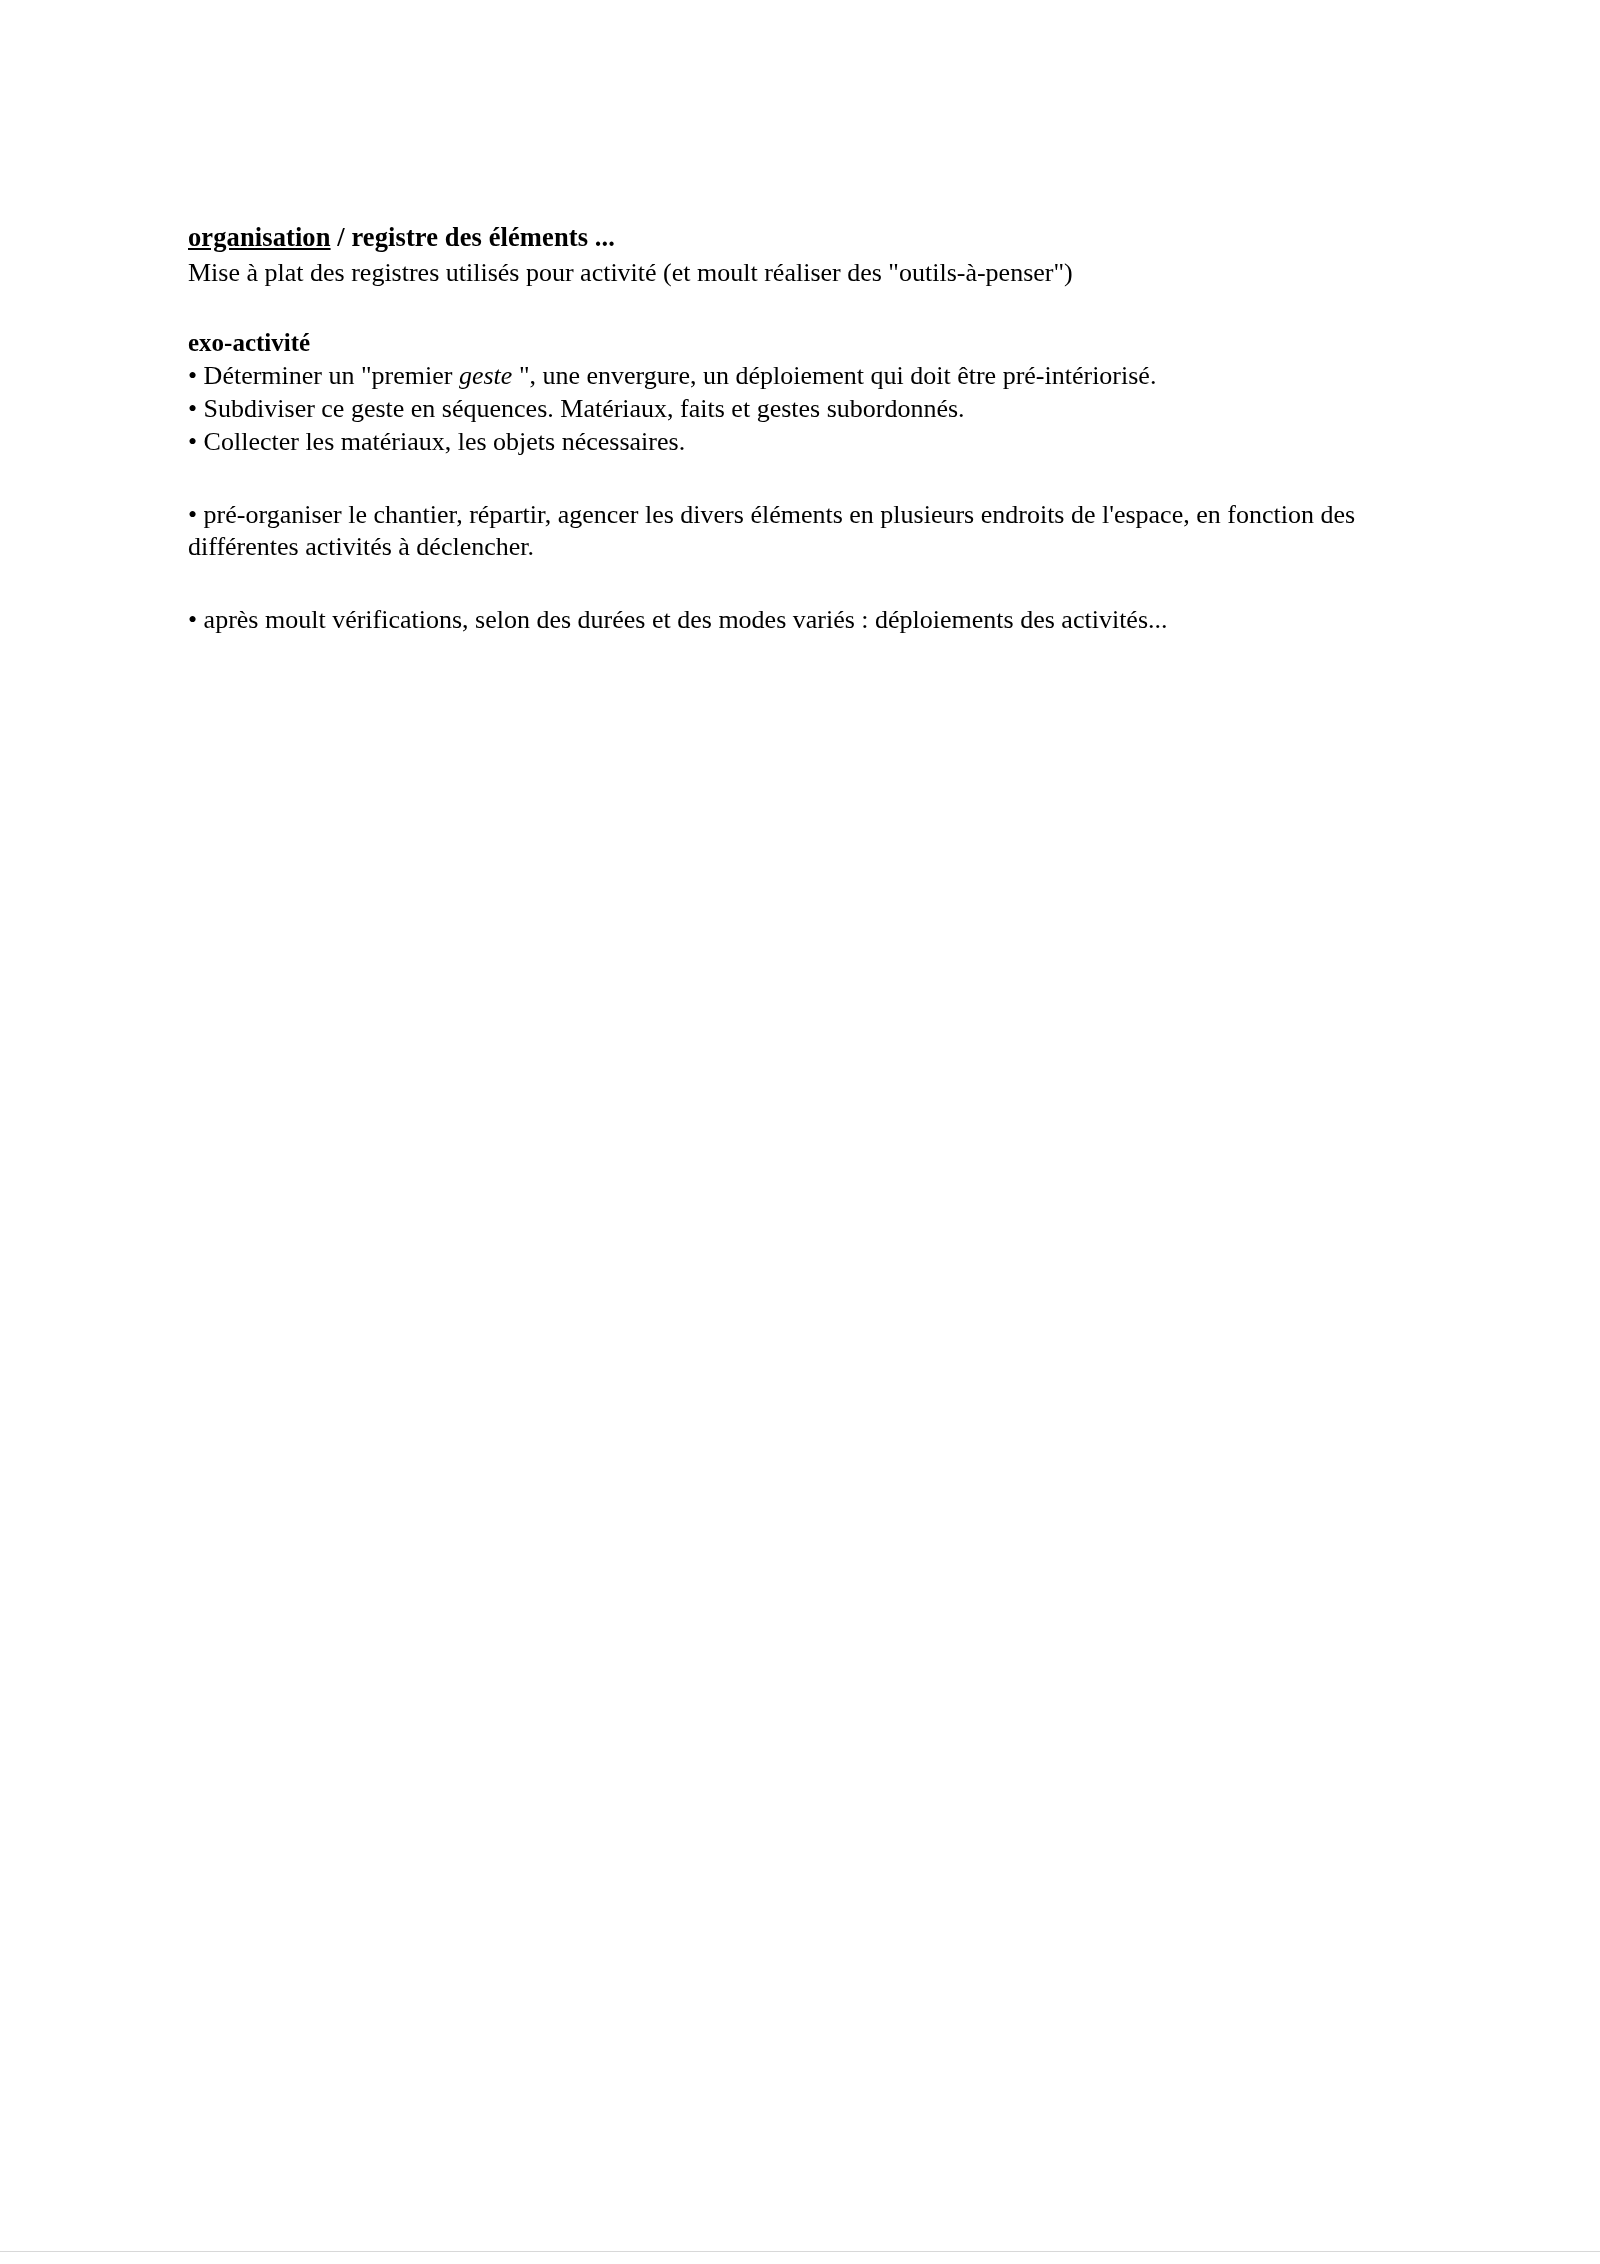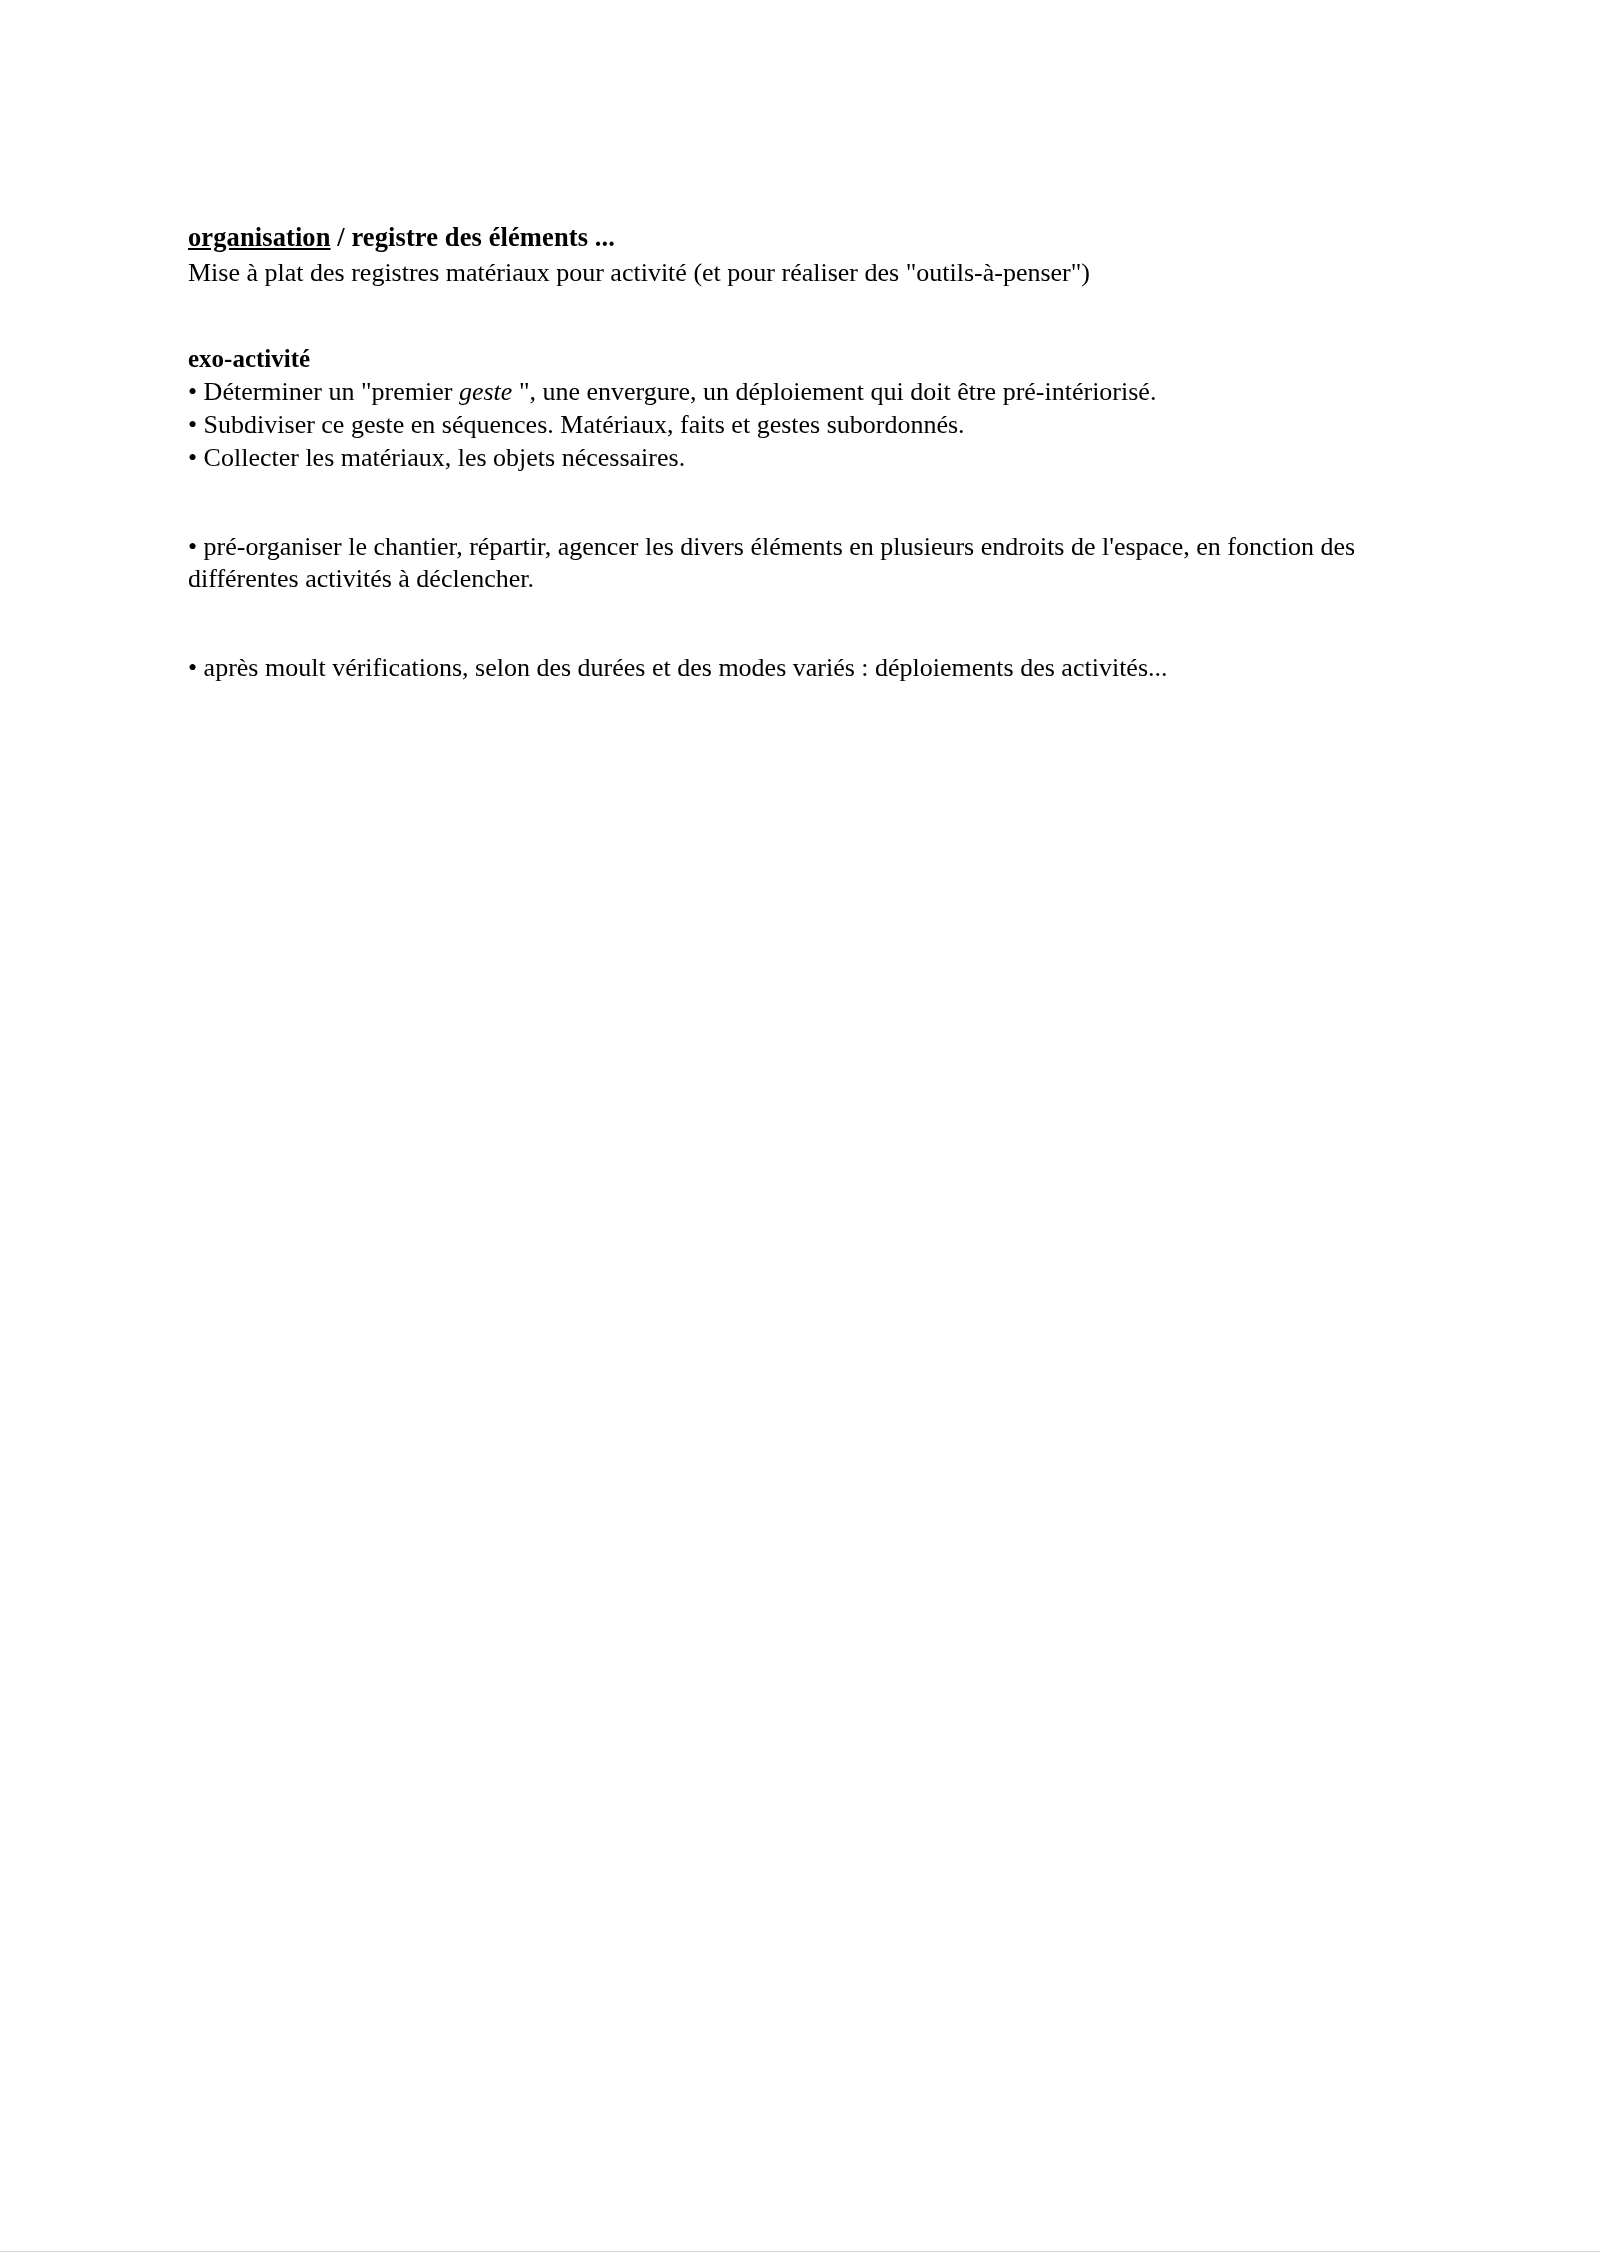--- a/index.html
+++ b/index.html
@@ -43,21 +43,21 @@
     text-decoration: underline;
   }
 
   .subtitle {
     font-size: 26px;
     line-height: 1.2;
     margin: 4px 0 0 0;
   }
 
   .section {
-    margin-top: 56px;
+    margin-top: 40px;
   }
 
   .section-heading {
     font-size: 25px;
     font-weight: bold;
     line-height: 1.2;
     margin: 0 0 2px 0;
   }
 
   .para {
@@ -88,21 +88,21 @@
   }
 </style>
 </head>
 <body>
 
 <div class="page">
   <div class="content">
 
     <h1 class="doc-title"><span class="u">organisation</span><span> / registre des éléments ...</span></h1>
 
-    <p class="subtitle">Mise à plat des registres matériaux pour activité (et pour réaliser des "outils-à-penser")</p>
+    <p class="subtitle">Mise à plat des registres utilisés pour activité (et moult réaliser des "outils-à-penser")</p>
 
     <div class="section">
       <div class="section-heading">exo-activité</div>
       <p class="bullet-line"><span>• Déterminer un "premier </span><span class="it">geste</span><span> ", une envergure, un déploiement qui doit être pré-intériorisé.</span></p>
       <p class="bullet-line">• Subdiviser ce geste en séquences. Matériaux, faits et gestes subordonnés.</p>
       <p class="bullet-line">• Collecter les matériaux, les objets nécessaires.</p>
     </div>
 
     <div class="section">
       <p class="para">• pré-organiser le chantier, répartir, agencer les divers éléments en plusieurs endroits de l'espace, en fonction des différentes activités à déclencher.</p>

